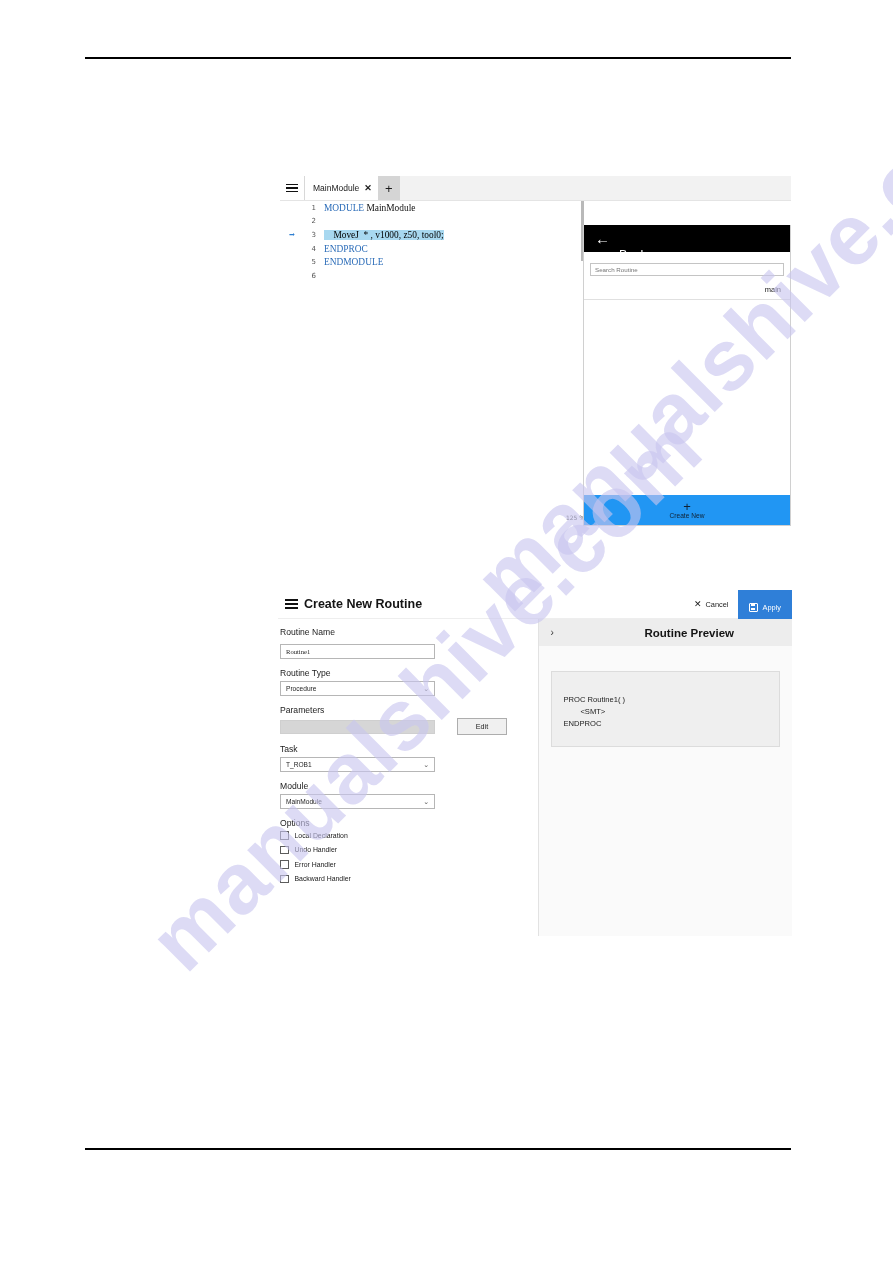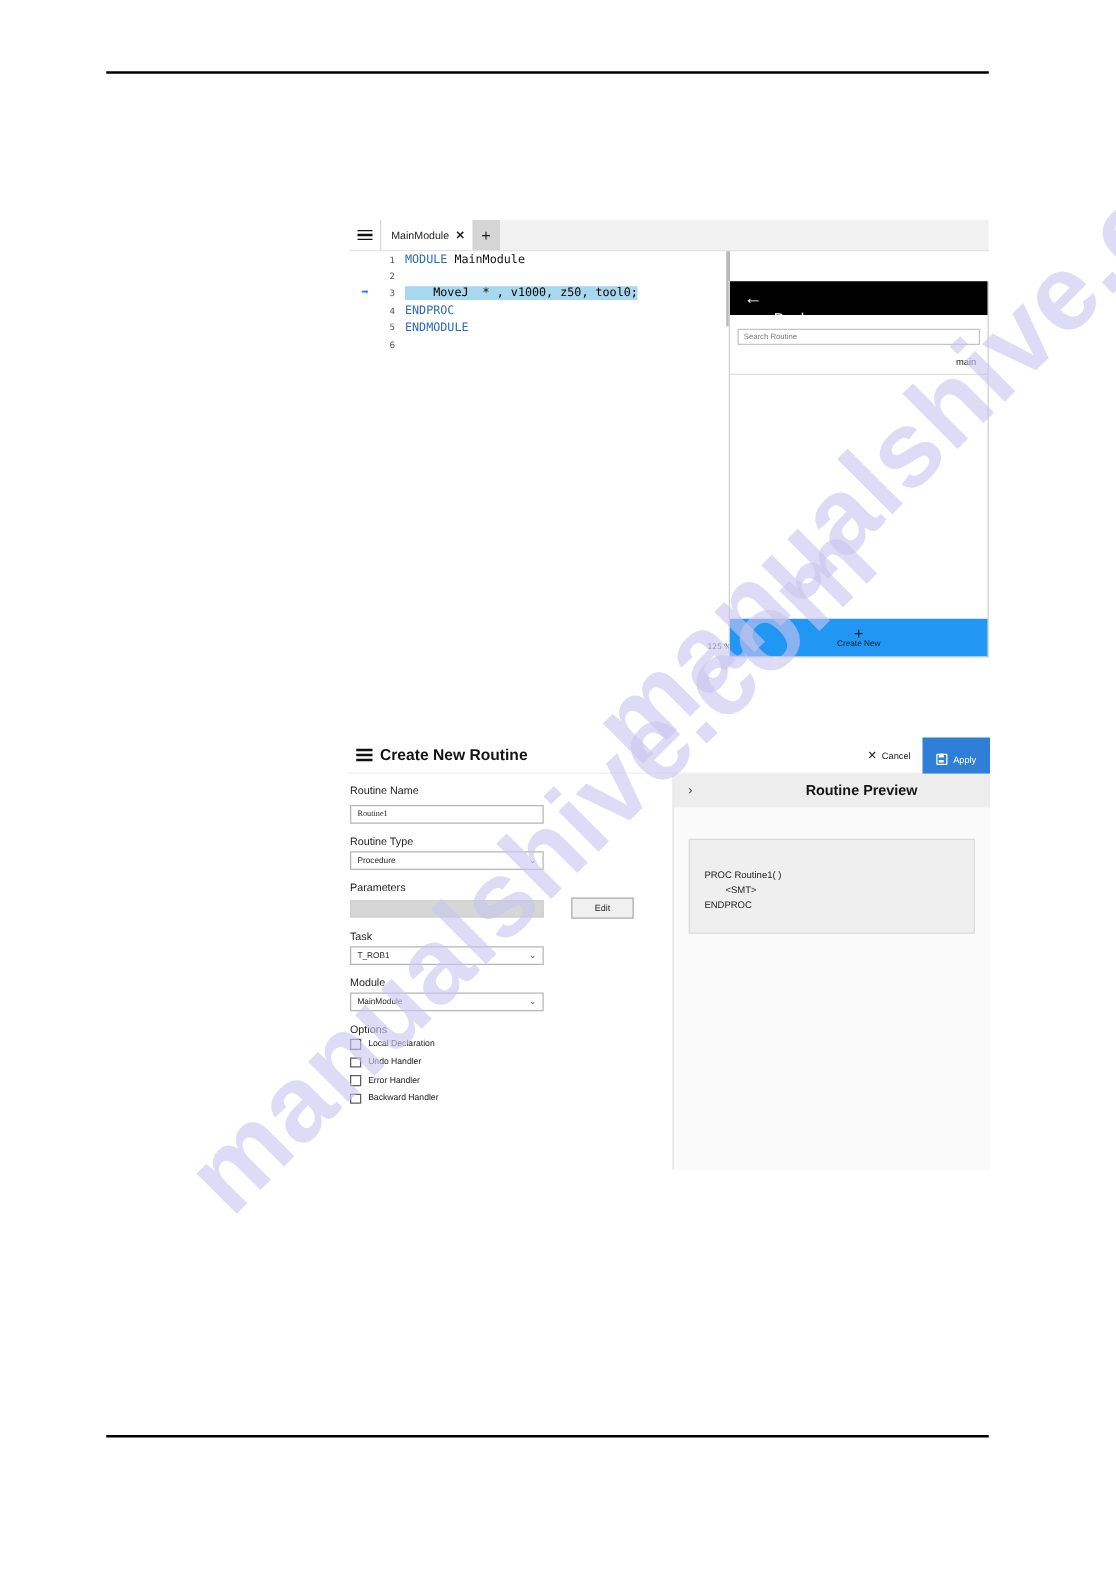--- a/index.html
+++ b/index.html
@@ -147,21 +147,21 @@
   }
   .ln {
     width: 12px;
     flex: none;
     text-align: right;
     font-family: "DejaVu Sans", sans-serif;
     font-size: 7px;
     color: #555;
     padding-right: 8px;
   }
-  .code-text { flex: 1; }
+  .code-text { flex: 1; font-family: Liberation Serif, serif; }
   .kw  { color: #2b6cb8; }
   .id  { color: #111111; }
   .hl  { background: #a8d8f0; }
   .line3 .code-text { padding-left: 0; }
 
   .zoom-label {
     position: absolute;
     right: 206px;
     bottom: 4px;
     font-family: "DejaVu Sans", sans-serif;

